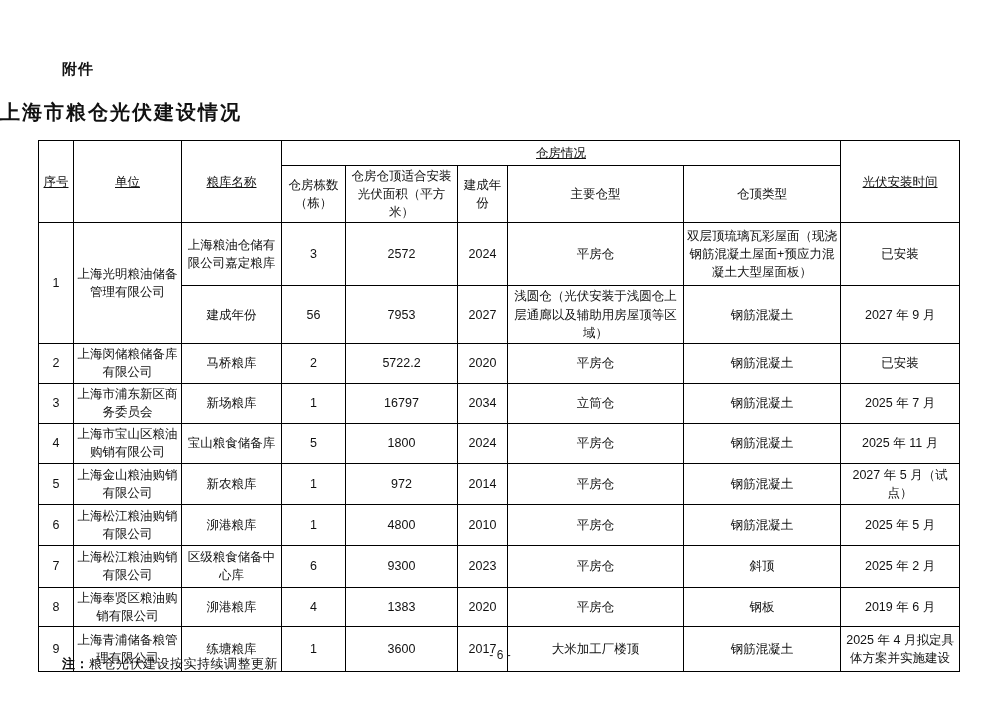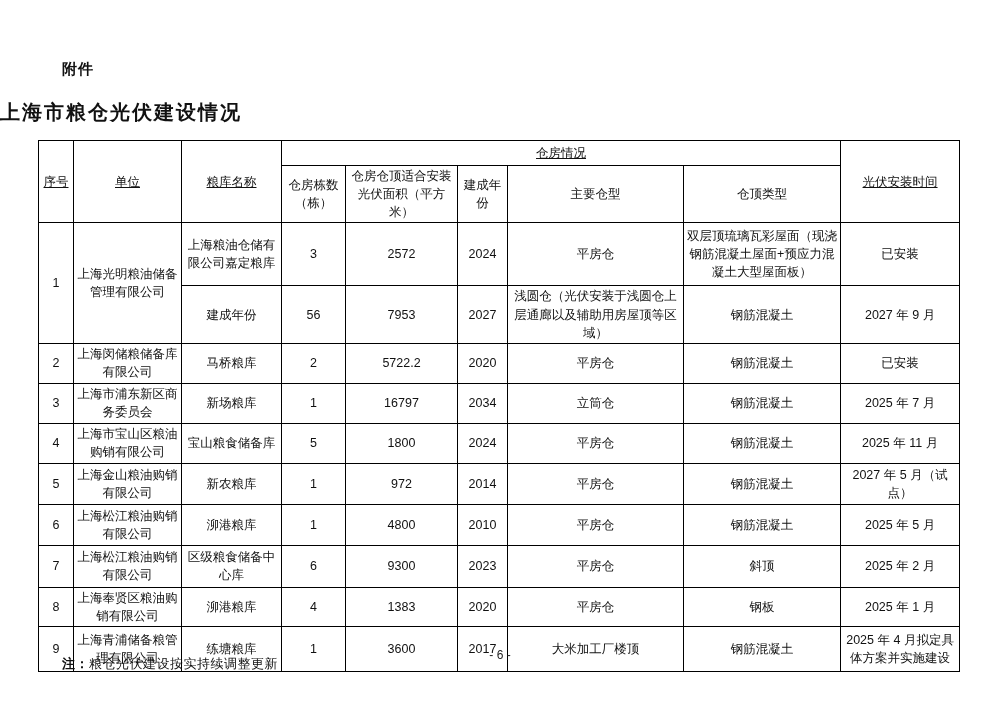--- a/index.html
+++ b/index.html
@@ -171,21 +171,21 @@
     </tr>
     <tr class="r8">
       <td>8</td>
       <td>上海奉贤区粮油购销有限公司</td>
       <td>泖港粮库</td>
       <td>4</td>
       <td>1383</td>
       <td>2020</td>
       <td>平房仓</td>
       <td>钢板</td>
-      <td>2025 年 1 月</td>
+      <td>2019 年 6 月</td>
     </tr>
     <tr class="r9">
       <td>9</td>
       <td>上海青浦储备粮管理有限公司</td>
       <td>练塘粮库</td>
       <td>1</td>
       <td>3600</td>
       <td>2017</td>
       <td>大米加工厂楼顶</td>
       <td>钢筋混凝土</td>

